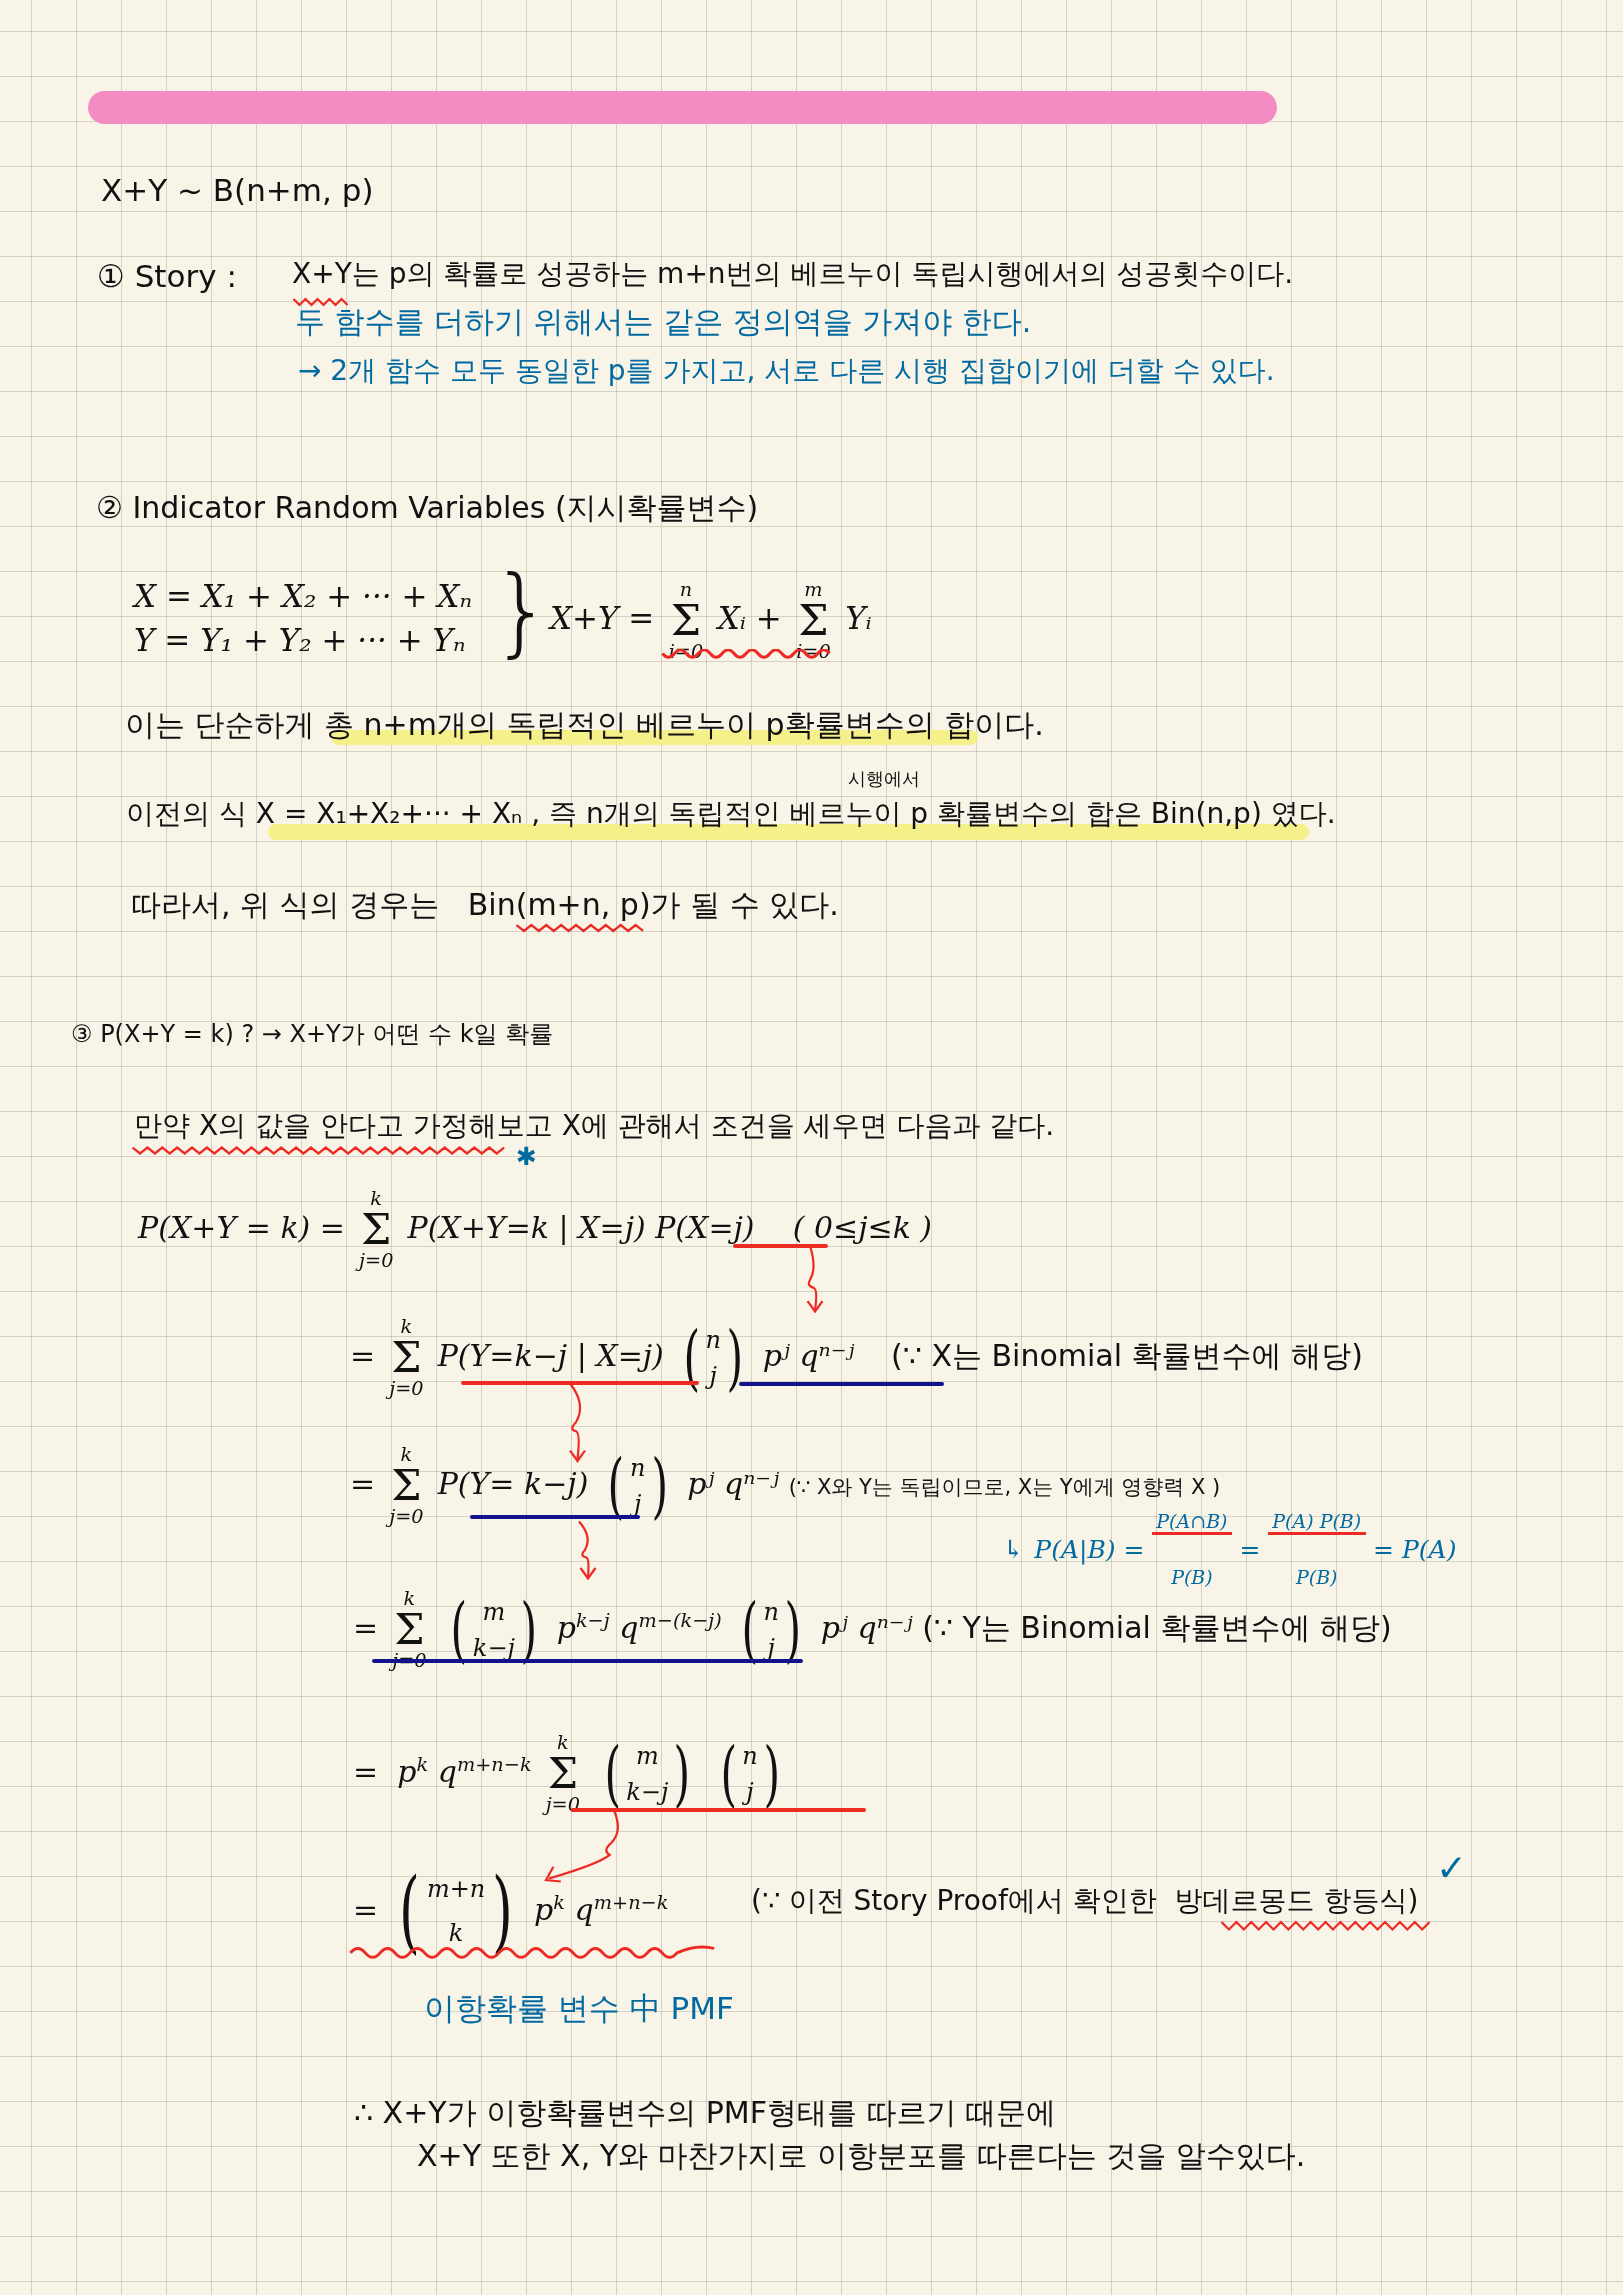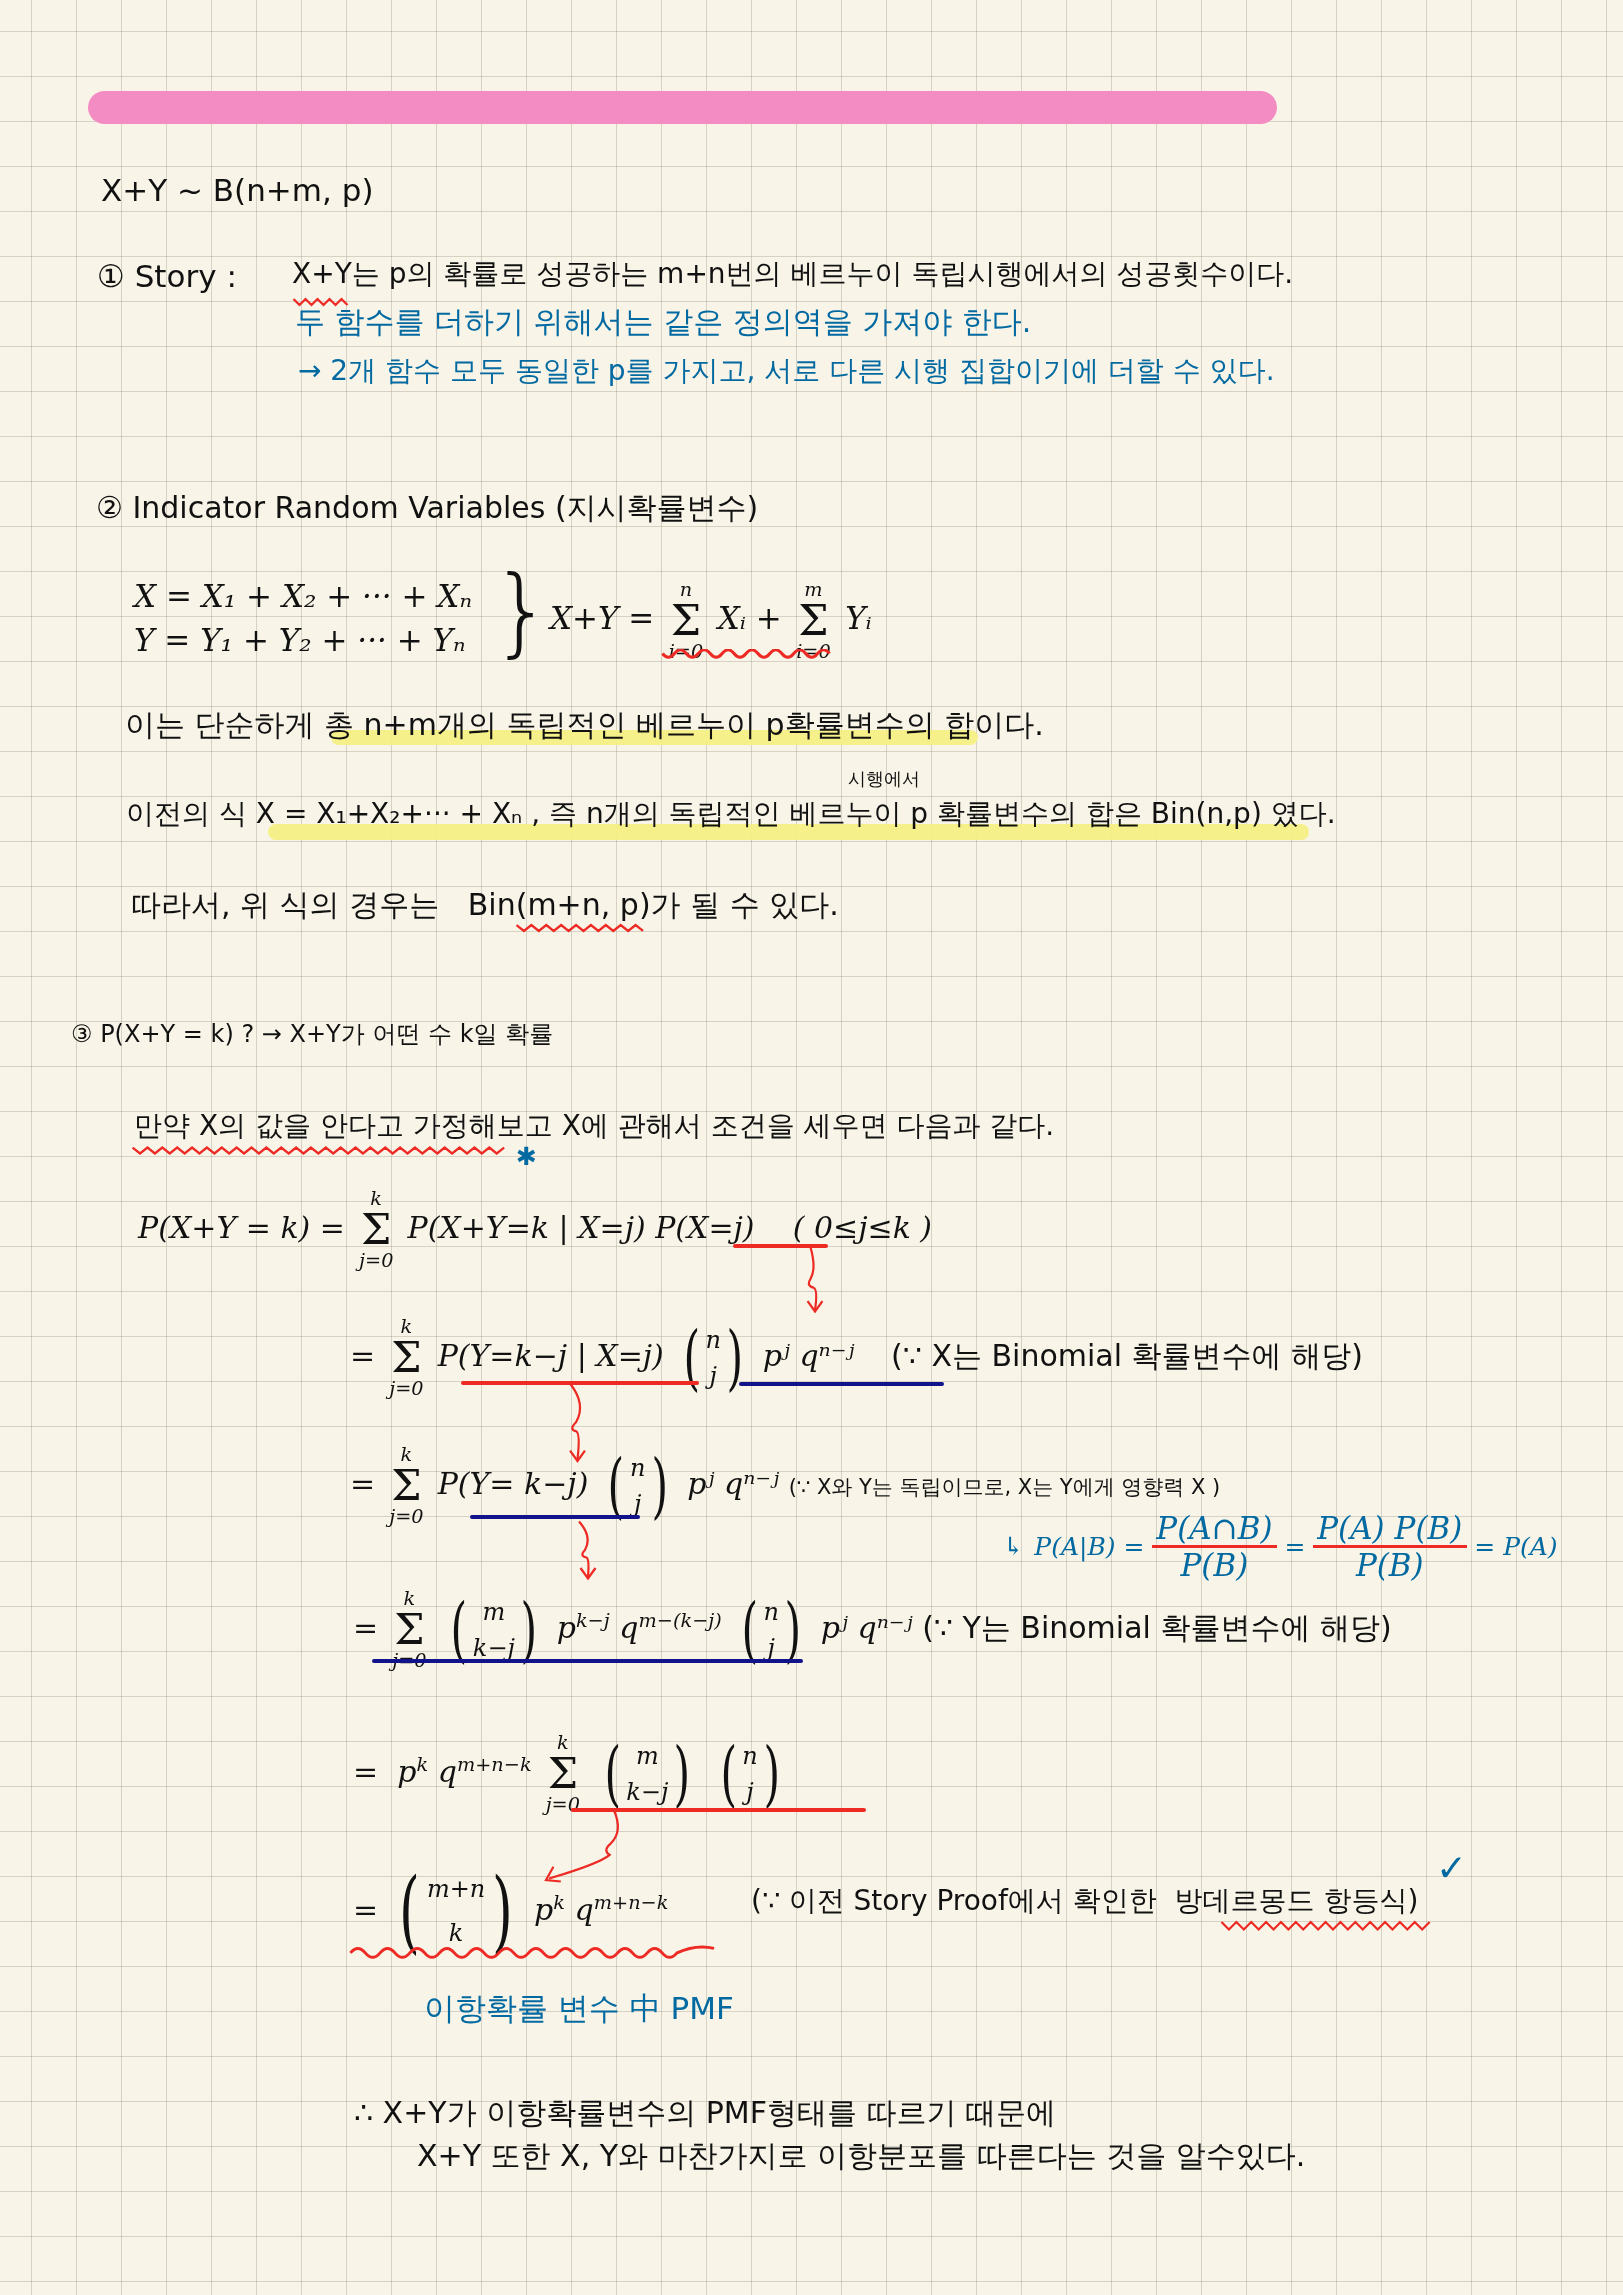--- a/index.html
+++ b/index.html
@@ -30,21 +30,21 @@
   .squiggle { position: absolute; }
   .arrow { position: absolute; }
   .math { font-family: "DejaVu Serif", serif; font-style: italic; }
   .sigma { display: inline-flex; flex-direction: column; align-items: center; vertical-align: middle; margin: 0 4.5px; line-height: 1; }
   .sigma .sup, .sigma .sub { font-size: 19.3px; font-style: italic; }
   .sigma .big { font-size: 43px; font-style: normal; }
   .binom { display: inline-flex; align-items: center; vertical-align: middle; margin: 0 4.5px; }
   .binom .paren { font-size: 71px; font-style: normal; line-height: 1; transform: scaleX(0.6); }
   .binom .stack { display: inline-flex; flex-direction: column; align-items: center; font-size: 24px; line-height: 1.5; }
   sup { font-size: 19.3px; }
-  .frac { display: inline-flex; flex-direction: column; align-items: center; vertical-align: middle; margin: 0 7.4px; font-size: 31px; }
+  .frac { display: inline-flex; flex-direction: column; align-items: center; vertical-align: middle; margin: 0 7.4px; font-size: 19px; gap: 32px; }
   .frac .num { border-bottom: 3px solid #ee2a24; padding: 0 4.5px; }
   .brace { position: absolute; font-size: 112px; line-height: 1; font-weight: 200; }
   .content-layer { position: absolute; inset: 0; }
 </style>
 </head>
 <body>
 
 <div class="content-layer">
 
   <div class="hl-pink" style="left:88px; top:91px; width:1189px; height:33px;"></div>

